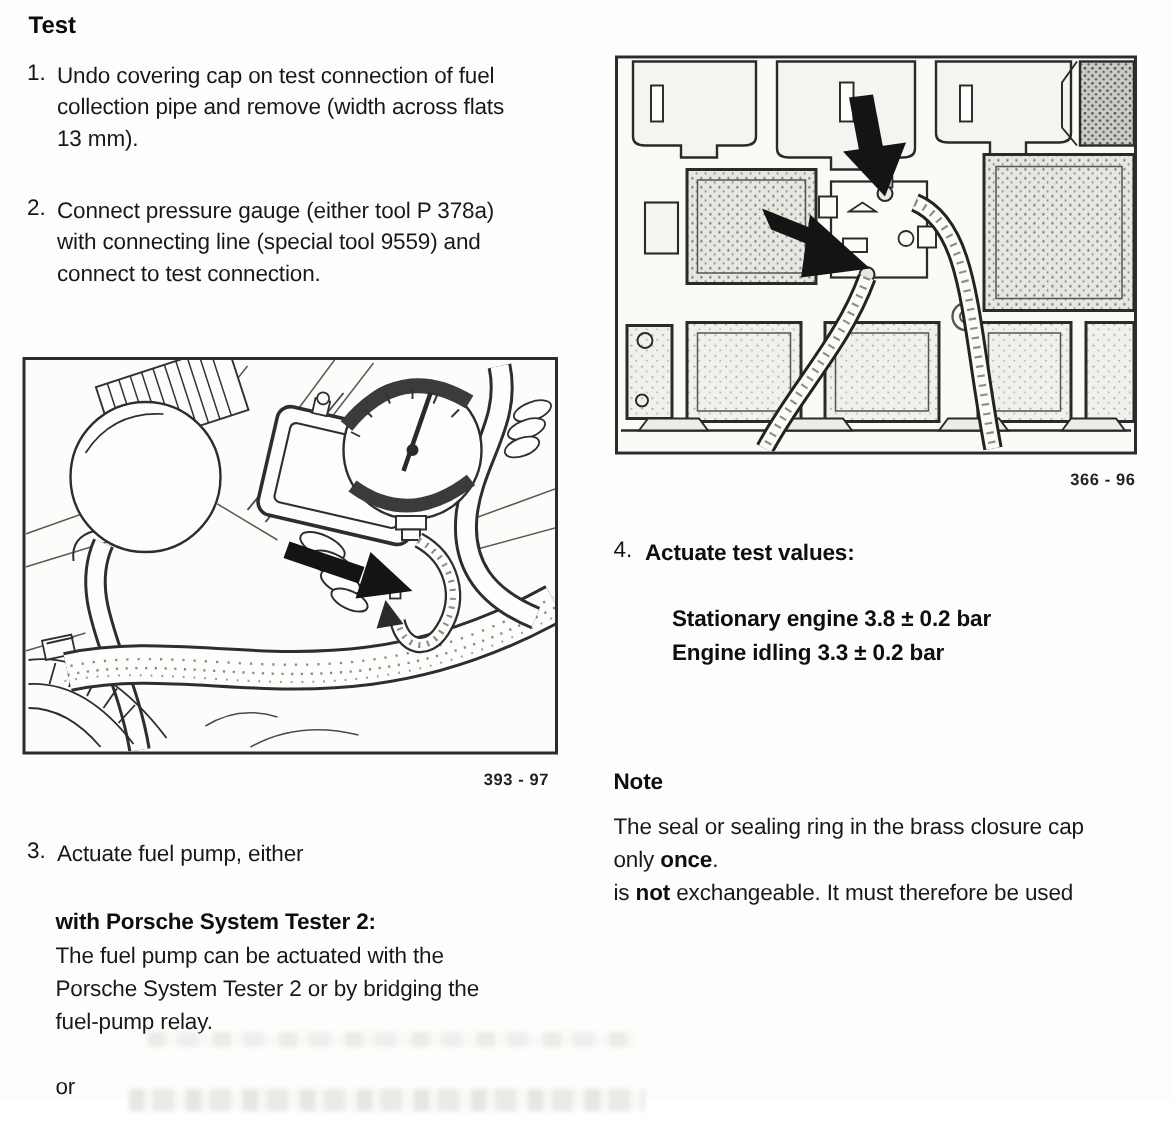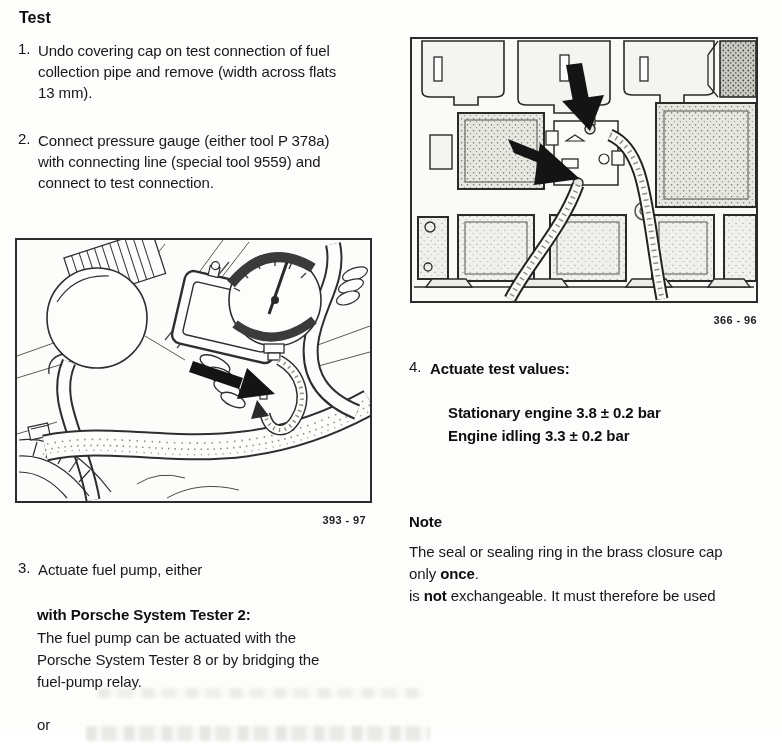--- a/index.html
+++ b/index.html
@@ -164,21 +164,21 @@
     </svg>
   </div>
   <div class="caption" style="left:266px; top:514px; width:100px;">393 - 97</div>
 
   <div class="stepnum" style="left:18px; top:559px;">3.</div>
   <div class="txt" style="left:38px; top:559px;">Actuate fuel pump, either</div>
 
   <div class="txt b" style="left:37px; top:604px;">with Porsche System Tester 2:</div>
   <div class="txt" style="left:37px; top:627px; line-height:22px;">
     <div>The fuel pump can be actuated with the</div>
-    <div>Porsche System Tester 8 or by bridging the</div>
+    <div>Porsche System Tester 2 or by bridging the</div>
     <div>fuel-pump relay.</div>
   </div>
   <div class="txt" style="left:37px; top:714px;text-align:right;">or</div>
 
   <div class="ghost ghost1" style="left:98px; top:688px; width:326px; height:10px;"></div>
   <div class="ghost ghost2" style="left:86px; top:726px; width:344px; height:15px;"></div>
 
   <div class="figure" style="left:410px; top:37px; width:348px; height:266px;">
     <svg viewBox="0 0 344 262" width="344" height="262">
       <defs>

